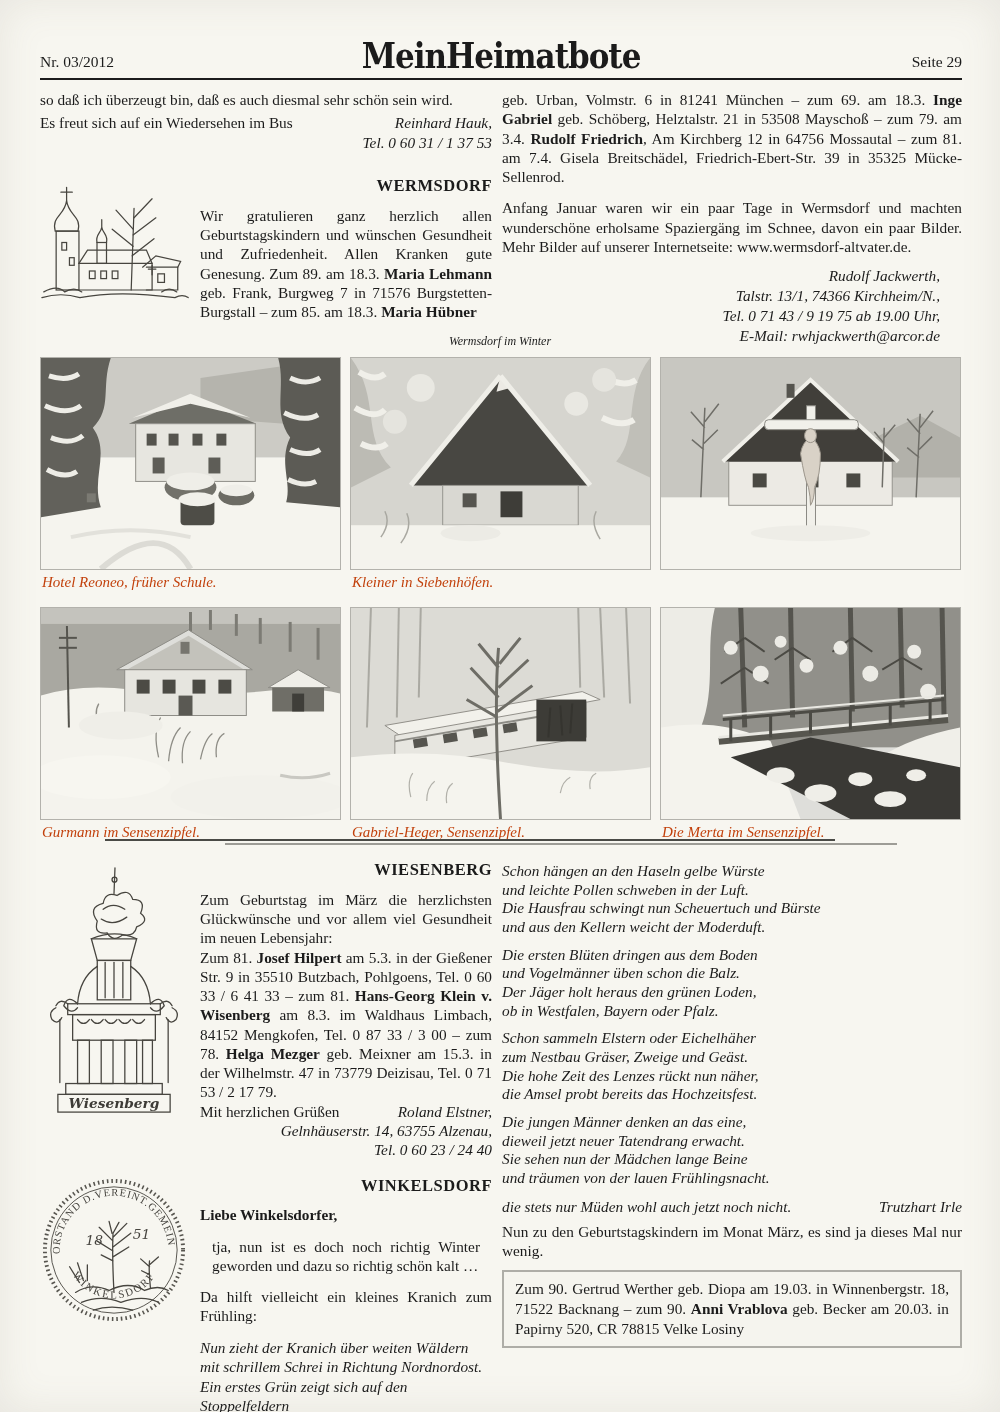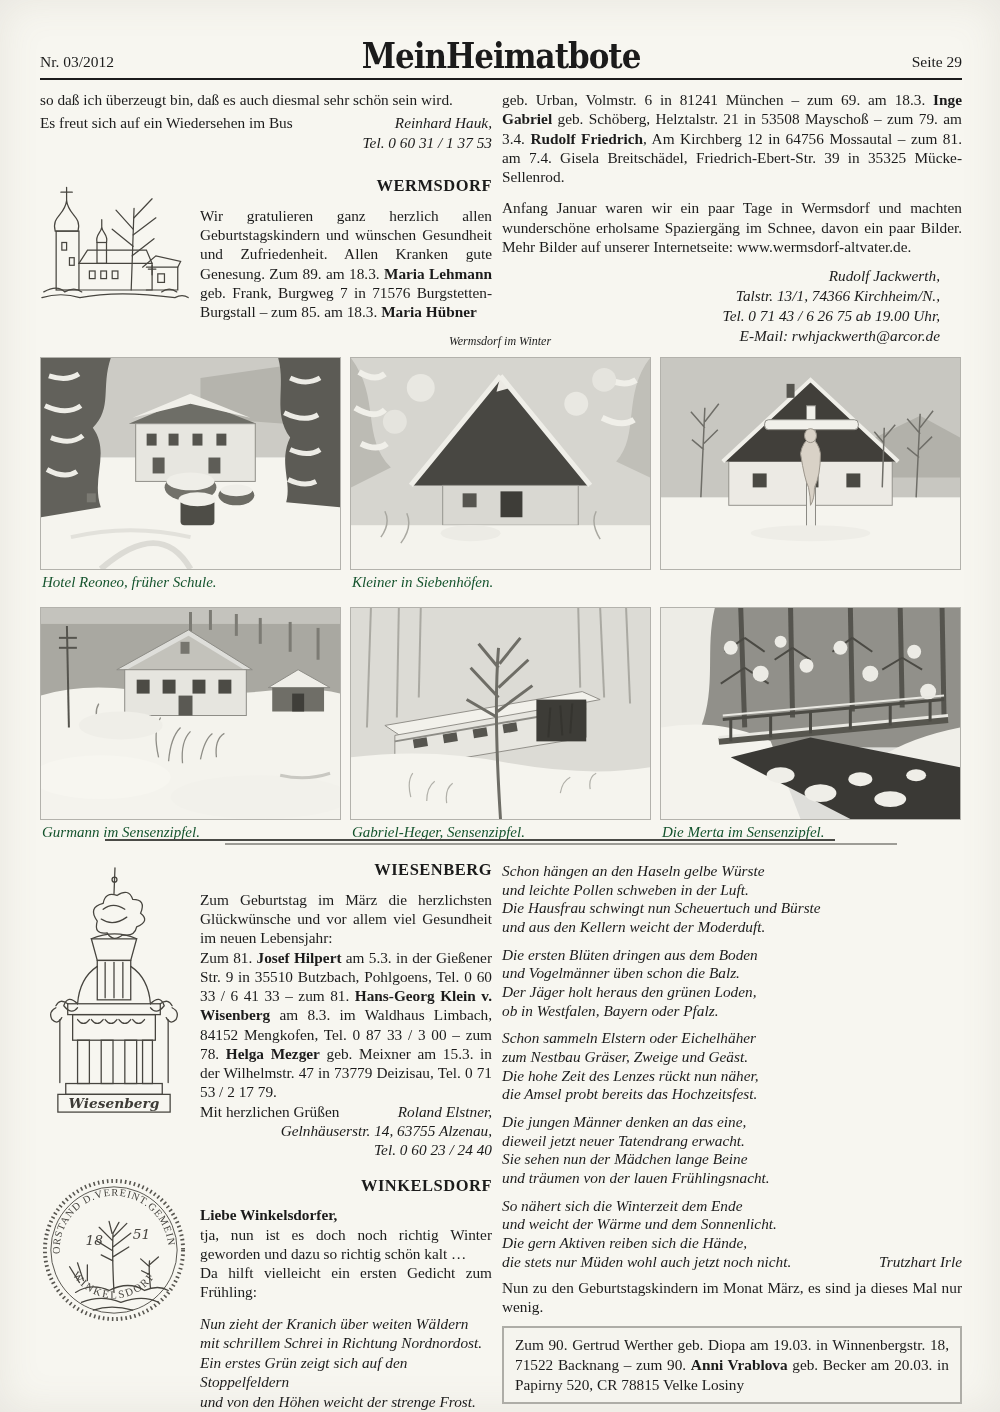--- a/index.html
+++ b/index.html
@@ -33,21 +33,21 @@
   .flexrow{display:flex;gap:8px;}
   .imgcol{flex:0 0 152px;}
   .txtcol{flex:1;}
   h2.sect{font-size:16.5px;font-weight:bold;text-align:right;letter-spacing:.5px;margin:0 0 9px;}
   
   .gallery-title{position:absolute;left:0;right:0;top:334px;text-align:center;font-style:italic;font-size:12px;}
   .photo-grid{position:absolute;left:40px;top:357px;width:921px;display:grid;grid-template-columns:repeat(3,1fr);column-gap:9px;row-gap:7px;}
   figure{margin:0;}
   .photo{height:211px;border:1px solid #b3b2ac;background:#dededa;overflow:hidden;}
   .photo svg{display:block;width:100%;height:100%;}
-  figcaption{font-style:italic;font-size:15px;padding:3px 2px 8px;color:#14532d;}
+  figcaption{font-style:italic;font-size:15px;padding:3px 2px 8px;color:#c2410c;}
   
   .sep1{position:absolute;top:839px;left:105px;width:730px;border-top:2px solid #4a4a46;}
   .sep2{position:absolute;top:843px;left:225px;width:672px;border-top:2px solid #9d9c96;}
   
   .bottom-left{position:absolute;left:40px;top:860px;width:452px;}
   .bottom-right{position:absolute;left:502px;top:862px;width:460px;}
   .stanza{font-style:italic;margin:0 0 9px;line-height:1.22;}
   .closing-row{display:flex;justify-content:space-between;}
   .winkelsdorf{margin-top:16px;}
   .poem-left{font-style:italic;margin-top:12px;line-height:1.28;}
@@ -74,21 +74,21 @@
       <span class="it">Reinhard Hauk,</span>
     </div>
     <div class="right it">Tel. 0 60 31 / 1 37 53</div>
   </div>
 
   <div class="col-right">
     <p class="just"><span>geb. Urban, Volmstr. 6 in 81241 München – zum 69. am 18.3. </span><span style="font-weight: bold;">Inge Gabriel</span><span> geb. Schöberg, Helztalstr. 21 in 53508 Mayschoß – zum 79. am 3.4. </span><span style="font-weight: bold;">Rudolf Friedrich</span><span>, Am Kirchberg 12 in 64756 Mossautal – zum 81. am 7.4. Gisela Breitschädel, Friedrich-Ebert-Str. 39 in 35325 Mücke-Sellenrod.</span></p>
     <p class="just" style="margin-top:12px">Anfang Januar waren wir ein paar Tage in Wermsdorf und machten wunderschöne erholsame Spaziergäng im Schnee, davon ein paar Bilder. Mehr Bilder auf unserer Internetseite: www.wermsdorf-altvater.de.</p>
     <div class="right it lines sig-block">Rudolf Jackwerth,
 Talstr. 13/1, 74366 Kirchheim/N.,
-Tel. 0 71 43 / 6 26 75 ab 19.00 Uhr,
+Tel. 0 71 43 / 9 19 75 ab 19.00 Uhr,
 E-Mail: rwhjackwerth@arcor.de</div>
   </div>
 
   <div class="wermsdorf">
     <div class="flexrow">
       <div class="imgcol">
         <svg viewBox="0 0 160 140" width="152" height="133">
           <g class="sketch">
             <path d="M16,58 C12,42 26,42 28,26 C30,42 44,42 40,58 Z"></path>
             <line x1="28" y1="26" x2="28" y2="12"></line>
@@ -421,22 +421,22 @@
             <path d="M42,128 q20,-8 40,0 q22,-8 38,0"></path>
             <path d="M54,136 q18,-6 40,0"></path>
           </g>
           <text x="46" y="70" font-family="DejaVu Serif, serif" font-style="italic" font-size="14" fill="#46443f">18</text>
           <text x="94" y="64" font-family="DejaVu Serif, serif" font-style="italic" font-size="14" fill="#46443f">51</text>
         </svg>
       </div>
       <div class="txtcol">
         <h2 class="sect">WINKELSDORF</h2>
         <p class="b" style="margin:0">Liebe Winkelsdorfer,</p>
-        <p class="just" style="margin:0">tja, nun ist es doch noch richtig Winter geworden und dazu so richtig schön kalt …</p>
-        <p class="just" style="margin:0">Da hilft vielleicht ein ersten Gedicht zum Frühling:</p>
+        <p class="just" style="margin:12px">tja, nun ist es doch noch richtig Winter geworden und dazu so richtig schön kalt …</p>
+        <p class="just" style="margin:0">Da hilft vielleicht ein kleines Kranich zum Frühling:</p>
         <div class="poem-left lines">Nun zieht der Kranich über weiten Wäldern
 mit schrillem Schrei in Richtung Nordnordost.
 Ein erstes Grün zeigt sich auf den Stoppelfeldern
 und von den Höhen weicht der strenge Frost.</div>
       </div>
     </div>
   </div>
 
   <div class="bottom-right">
     <div class="stanza lines">Schon hängen an den Haseln gelbe Würste
@@ -448,23 +448,20 @@
 Der Jäger holt heraus den grünen Loden,
 ob in Westfalen, Bayern oder Pfalz.</div>
     <div class="stanza lines">Schon sammeln Elstern oder Eichelhäher
 zum Nestbau Gräser, Zweige und Geäst.
 Die hohe Zeit des Lenzes rückt nun näher,
 die Amsel probt bereits das Hochzeitsfest.</div>
     <div class="stanza lines">Die jungen Männer denken an das eine,
 dieweil jetzt neuer Tatendrang erwacht.
 Sie sehen nun der Mädchen lange Beine
 und träumen von der lauen Frühlingsnacht.</div>
-    <div class="stanza lines" style="margin-bottom:0">So nähert sich die Winterzeit dem Ende
-und weicht der Wärme und dem Sonnenlicht.
-Die gern Aktiven reiben sich die Hände,</div>
     <div class="lastline-row">
       <span>die stets nur Müden wohl auch jetzt noch nicht.</span>
       <span>Trutzhart Irle</span>
     </div>
     <p class="march-intro">Nun zu den Geburtstagskindern im Monat März, es sind ja dieses Mal nur wenig.</p>
     <div class="bday-box"><span>Zum 90. </span><span style="font-weight: normal;">Gertrud Werther</span><span> geb. Diopa am 19.03. in Winnenbergstr. 18, 71522 Backnang – zum 90. </span><span style="font-weight: bold; margin-top: 16px;">Anni Vrablova</span><span> geb. Becker am 20.03. in Papirny 520, CR 78815 Velke Losiny</span></div>
   </div>
 
 </div>
 

